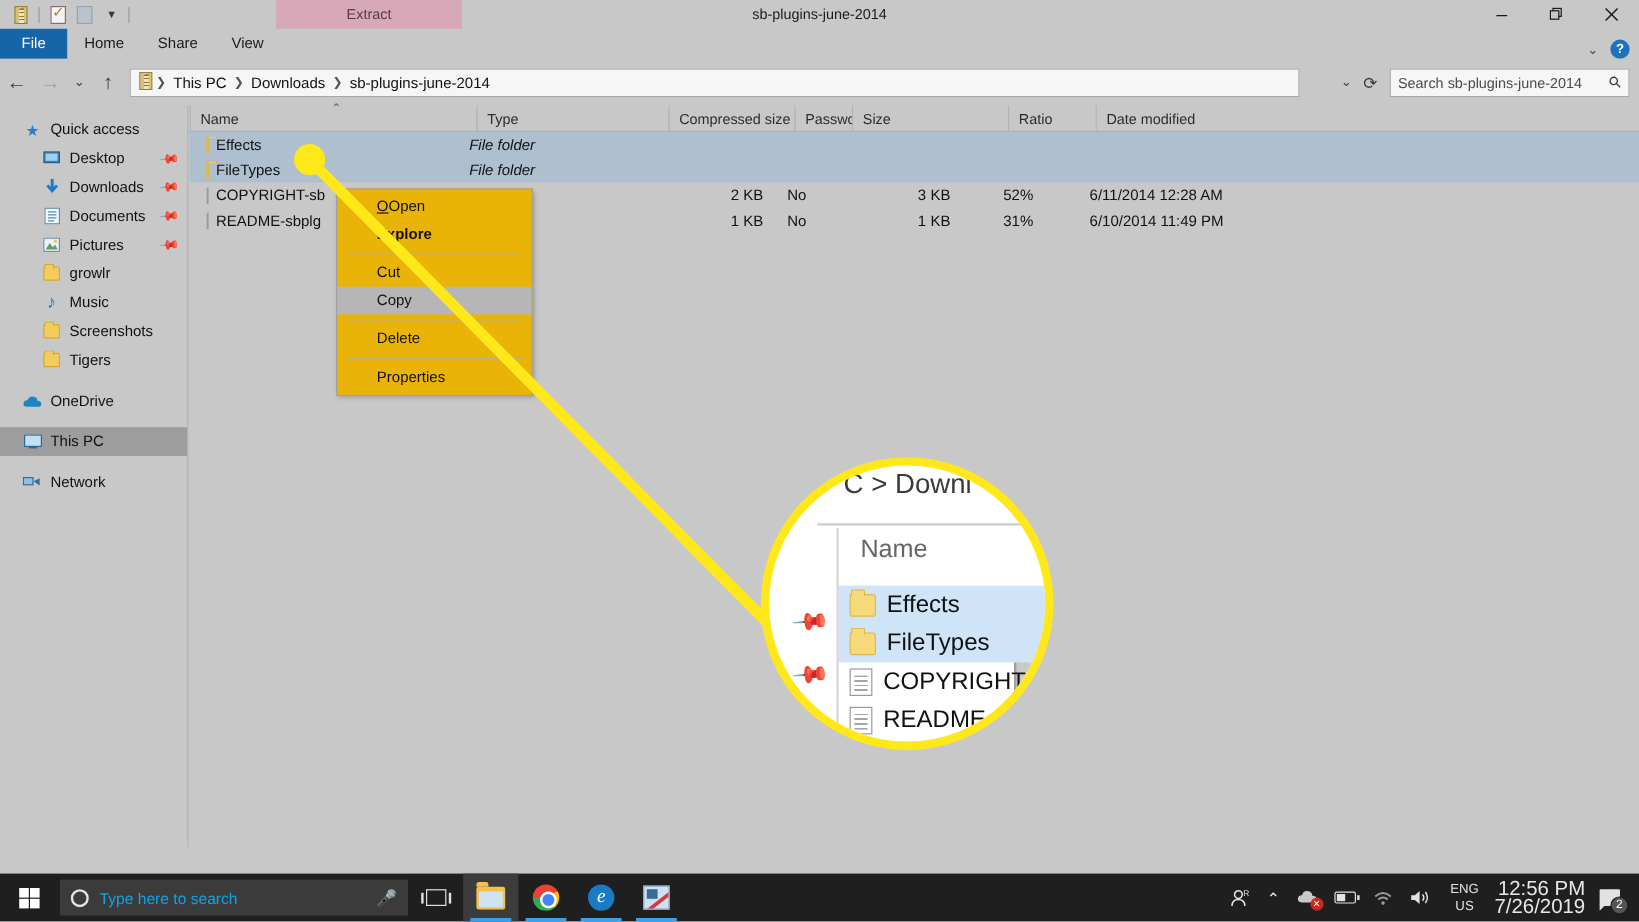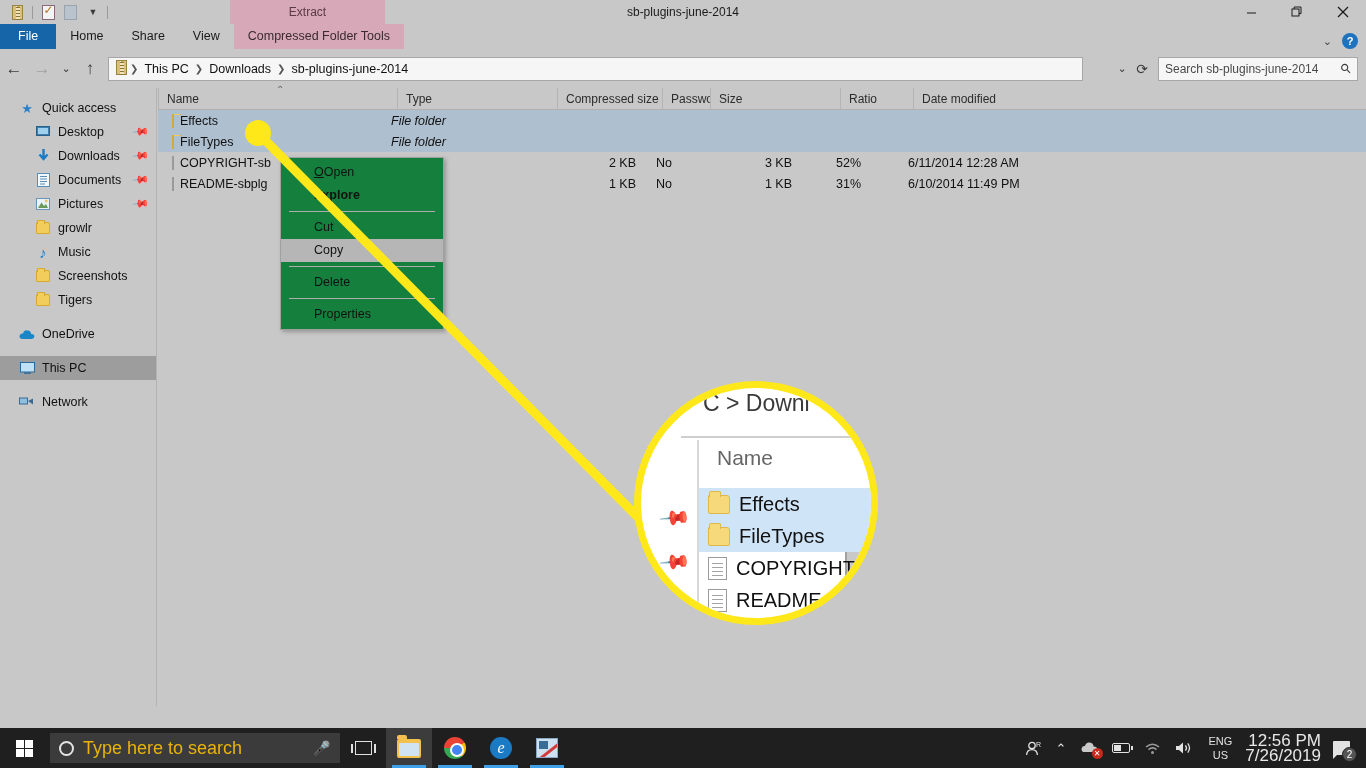--- a/index.html
+++ b/index.html
@@ -171,21 +171,21 @@
     width: 12px; height: 14px; background: #fcfcfc; border: 1px solid #9a9a9a; position: relative;
   }
   .doc-ico:after {
     content:""; position:absolute; left:2px; top:3px; right:2px; height:8px;
     background: repeating-linear-gradient(0deg,#9a9a9a 0 1px,transparent 1px 3px);
   }
 
   
   .ctxmenu {
     position: absolute; left: 280px; top: 157px; width: 164px;
-    background: #15803d; border: 1px solid #a0a0a0;
+    background: #eab308; border: 1px solid #a0a0a0;
     box-shadow: 2px 2px 4px rgba(0,0,0,0.25);
     padding: 3px 0; z-index: 40;
   }
   .mi {
     height: 23px; line-height: 23px; padding-left: 33px;
     font-size: 12.5px; color: #111;
   }
   .mi.bold { font-weight: bold; }
   .mi.hl { background: #b6b6b6; }
   .mi u { text-decoration: underline; }
@@ -267,21 +267,21 @@
   .startbtn { width: 48px; height: 40px; display: flex; align-items: center; justify-content: center; }
   .winlogo { width: 17px; height: 17px; display: grid; grid-template-columns: 8px 8px; grid-template-rows: 8px 8px; gap: 1.3px;}
   .winlogo i { background: #fff; display: block; }
   .cortana {
     width: 290px; height: 30px; background: #3b3b3b;
     display: flex; align-items: center; justify-content: space-between;
     padding: 0 9px; margin-left: 2px;
   }
   .cort-left { display: flex; align-items: center; gap: 9px; }
   .cort-circle { width: 15px; height: 15px; border: 2px solid #e4e4e4; border-radius: 50%; }
-  .cort-text { font-size: 18px; color: #eab308; }
+  .cort-text { font-size: 13px; color: #0ea5e9; }
   .mic { font-size: 14px; color: #d0d0d0; }
   .tb-ico {
     width: 46px; height: 40px; display: flex; align-items: center; justify-content: center;
     position: relative;
   }
   .tb-ico.running:after {
     content: ""; position: absolute; bottom: 0; left: 6px; right: 6px; height: 3px; background: #3ea0e8;
   }
   .tb-ico.active { background: #3c3c3c; }
   .taskview { width: 17px; height: 14px; border: 1.6px solid #e0e0e0; position: relative; }
@@ -381,21 +381,20 @@
           </svg>
       </div>
     </div>
   </div>
 
   <div class="ribbon">
     <div class="tab file">File</div>
     <div class="tab">Home</div>
     <div class="tab">Share</div>
     <div class="tab">View</div>
-    <div class="tab ctx">Compressed Folder Tools</div>
     <div class="ribbon-right">
       <span class="ribbon-chev">⌄</span>
       <span class="help-ico">?</span>
     </div>
   </div>
 
   <div class="addrbar">
     <div class="nav-btn">←</div>
     <div class="nav-btn dim">→</div>
     <div class="nav-btn small">⌄</div>

